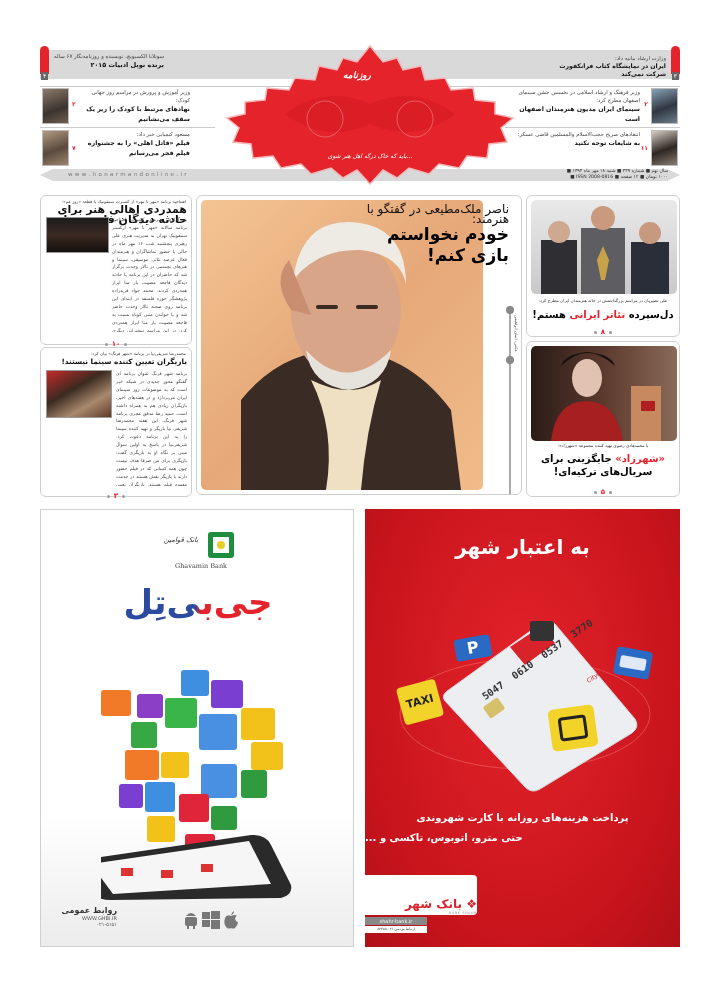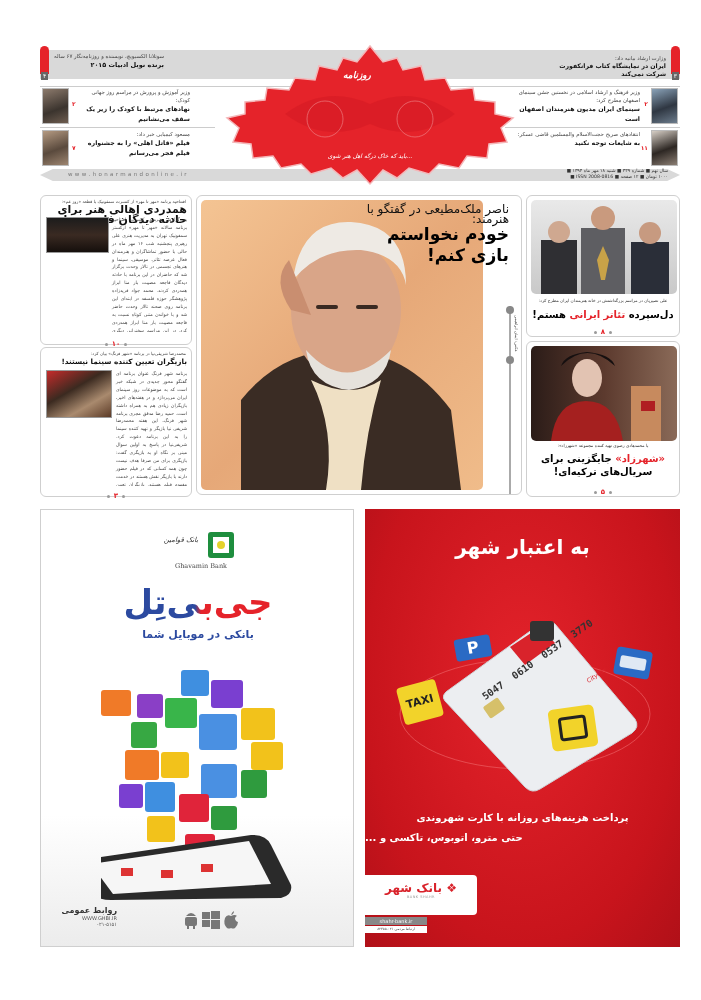--- a/index.html
+++ b/index.html
@@ -190,21 +190,20 @@
   <div class="abs" style="left:0;top:72px;width:314px;text-align:center;font-size:34px;font-weight:bold;line-height:40px">
     <span style="background:linear-gradient(90deg,#2c4aa0 0%,#2c4aa0 48%,#e5232a 52%,#e5232a 100%);-webkit-background-clip:text;background-clip:text;color:transparent">جی‌بی‌تِل</span>
   </div>
   <div class="abs" style="left:115px;top:22px;width:90px;height:44px">
     <div class="abs" style="left:52px;top:0;width:26px;height:26px;border:5px solid #1e8e3e;border-radius:3px">
       <div style="position:absolute;left:4px;top:4px;width:8px;height:8px;border-radius:50%;background:#e4d22a"></div>
     </div>
     <div class="abs" style="left:0;top:4px;width:50px;font-size:7px;font-style:italic;color:#333;text-align:center">بانک قوامین</div>
     <div class="abs" style="left:0;top:30px;width:90px;font-size:6.5px;font-family:'DejaVu Serif',serif;color:#444;text-align:center;direction:ltr">Ghavamin Bank</div>
   </div>
-  <div class="abs" style="left:0;top:118px;width:314px;text-align:center;font-size:11px;font-weight:bold;color:#2c4aa0">بانکی در موبایل شما</div>
 
   <div class="abs" style="left:60px;top:150px;width:200px;height:240px">
     <svg width="200" height="240" viewBox="0 0 200 240">
       <rect x="80" y="10" width="28" height="26" rx="3" fill="#3f8fe0"></rect>
       <rect x="110" y="20" width="32" height="28" rx="3" fill="#7a3fd0"></rect>
       <rect x="0" y="30" width="30" height="26" rx="3" fill="#f07a28"></rect>
       <rect x="36" y="34" width="26" height="24" rx="3" fill="#8a3fc6"></rect>
       <rect x="64" y="38" width="32" height="30" rx="3" fill="#39b54a"></rect>
       <rect x="98" y="54" width="38" height="36" rx="3" fill="#4a90e2"></rect>
       <rect x="140" y="48" width="34" height="32" rx="3" fill="#f2c21b"></rect>
@@ -279,19 +278,19 @@
       </div>
     <div class="abs" style="left:160px;top:88px;width:46px;height:42px;background:#f2d32a;border-radius:5px;transform:rotate(-8deg)">
         <div style="margin:9px;height:24px;border:3px solid #222;border-radius:4px"></div>
       </div>
     <div class="abs" style="left:140px;top:2px;width:24px;height:20px;background:#333;border-radius:3px"></div>
   </div>
 
   <div class="abs" style="left:0;top:303px;width:315px;text-align:center;font-size:10px;font-weight:bold;color:#fff">پرداخت هزینه‌های روزانه با کارت شهروندی</div>
   <div class="abs" style="left:0;top:323px;width:315px;text-align:left;font-size:10px;font-weight:bold;color:#fff">حتی مترو، اتوبوس، تاکسی و ...</div>
 
-  <div class="abs" style="left:0;top:366px;width:112px;height:40px;background:#fff;border-radius:0 4px 4px 0;text-align:center;padding-top:6px">
+  <div class="abs" style="left:0;top:366px;width:112px;height:40px;background:#fff;border-radius:0 4px 4px 0;text-align:right;padding-top:22px">
     <div style="font-size:12px;font-weight:bold;color:#d9232b"><span>❖ </span><span>بانک شهر</span></div>
     <div style="font-size:3.5px;color:#999;letter-spacing:.5px">BANK SHAHR</div>
   </div>
   <div class="abs" style="left:0;top:408px;width:62px;height:8px;background:#888;color:#fff;font-size:5px;line-height:8px;text-align:center;direction:ltr">shahr-bank.ir</div>
   <div class="abs" style="left:0;top:417px;width:62px;height:7px;background:#fff;color:#444;font-size:3.5px;line-height:7px;text-align:center">ارتباط مردمی ۰۲۱-۸۲۴۵۵</div>
 </div>
 
 </body></html>

